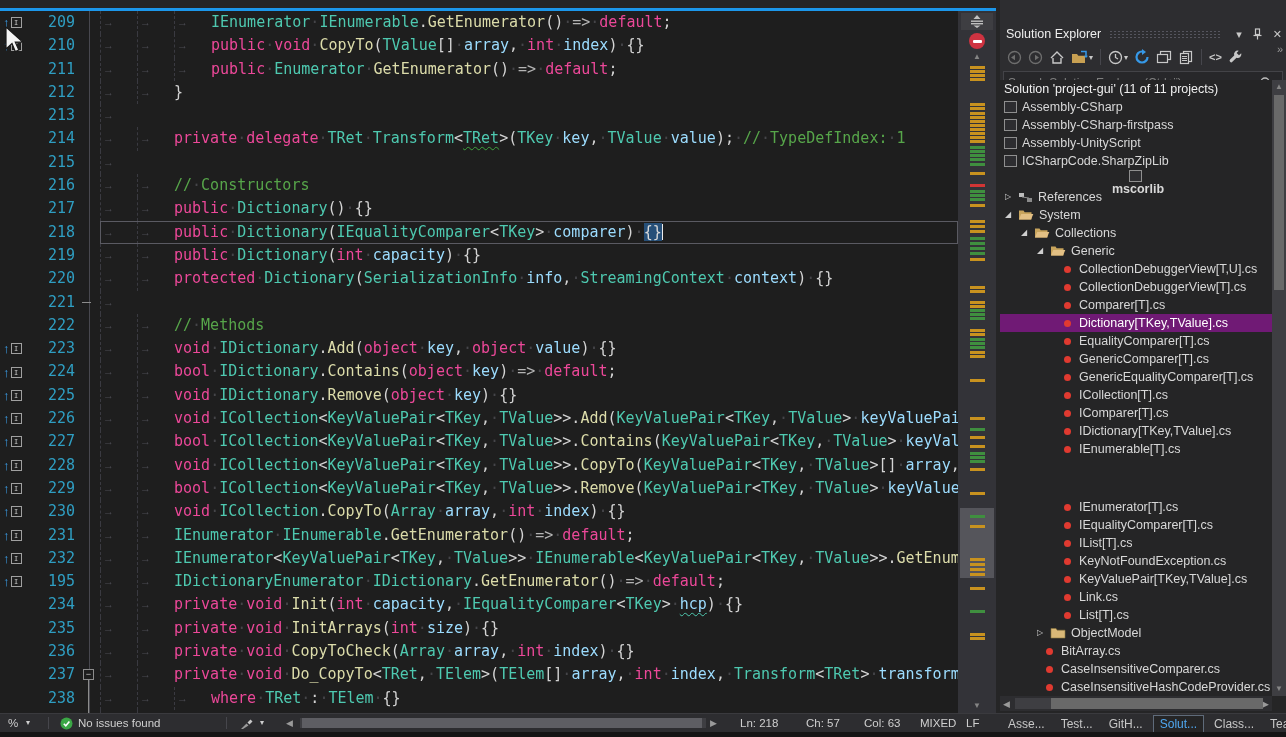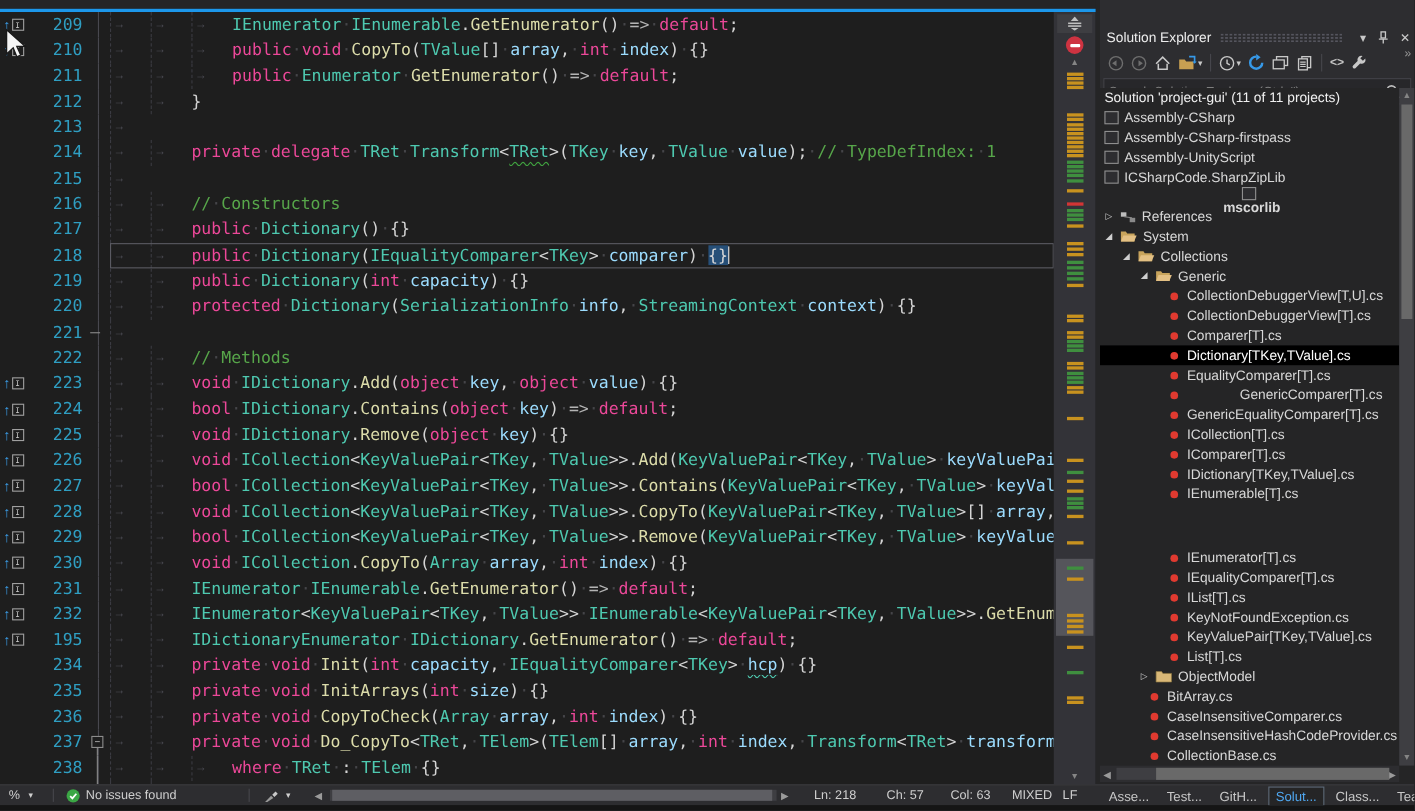--- a/index.html
+++ b/index.html
@@ -54,21 +54,21 @@
   .tb-ic{color:#C8C8C8;font-size:11px;margin-left:8px;cursor:default;}
   #se-toolbar{height:26px;display:flex;align-items:center;padding-left:4px;}
   .tbtn{display:inline-flex;align-items:center;justify-content:center;height:20px;padding:0 2px;margin:0 1px;}
   .tsep{width:1px;height:16px;background:#46464C;margin:0 4px;}
   .tcaret{color:#C8C8C8;font-size:8px;margin-left:1px;}
   #tb-overflow{margin-left:auto;margin-right:3px;align-self:flex-start;color:#989898;font-size:11px;line-height:10px;}
   #se-search{height:22px;margin:1px 3px 3px 3px;background:#27272A;border:1px solid #434348;display:flex;align-items:center;padding:0 4px;}
   #se-search-text{flex:1;color:#7F7F7F;font-size:12px;white-space:nowrap;overflow:hidden;}
   #se-tree{position:absolute;left:0;top:80px;width:272px;height:616px;overflow:hidden;background:#252526;}
   .trow{height:18px;display:flex;align-items:center;position:relative;color:#D8D8D8;font-size:12.5px;white-space:nowrap;}
-  .trow.sel{background:#000000;color:#FFFFFF;}
+  .trow.sel{background:#701a75;color:#FFFFFF;}
   .tarrow{position:absolute;font-size:8px;color:#CFCFCF;top:4px;}
   .ticon{display:inline-flex;align-items:center;margin-right:5px;flex:none;}
   .projbox{width:13px;height:12px;border:1px solid #8F8F8F;box-sizing:border-box;display:inline-flex;align-items:center;justify-content:center;font-size:6.5px;font-weight:bold;color:#3CB53C;background:#2D2D30;}
   .reddot{width:7px;height:7px;border-radius:50%;background:#E03A30;margin-right:3px;flex:none;}
   .cshash{color:#3ECC3E;font-weight:bold;font-size:9.5px;font-family:"Liberation Sans",sans-serif;}
   .sol-label{color:#F0F0F0;}
 
   
   #se-vscroll{position:absolute;left:272px;top:80px;width:14px;height:616px;background:#3E3E42;}
   #se-vthumb{position:absolute;left:2px;top:15px;width:10px;height:195px;background:#696969;}
@@ -770,21 +770,21 @@
           </span>
           <span>Dictionary[TKey,TValue].cs</span>
         </div>
         <div class="trow" style="padding-left: 64px;">
           <span class="ticon">
             <span class="reddot"></span>
             <span class="cshash"></span>
           </span>
           <span>EqualityComparer[T].cs</span>
         </div>
-        <div class="trow" style="padding-left: 64px; gap: 48px;">
+        <div class="trow" style="padding-left: 64px;">
           <span class="ticon">
             <span class="reddot"></span>
             <span class="cshash"></span>
           </span>
           <span>GenericComparer[T].cs</span>
         </div>
         <div class="trow" style="padding-left: 64px;">
           <span class="ticon">
             <span class="reddot"></span>
             <span class="cshash"></span>
@@ -846,20 +846,27 @@
             <span class="cshash"></span>
           </span>
           <span>KeyNotFoundException.cs</span>
         </div>
         <div class="trow" style="padding-left: 64px;">
           <span class="ticon">
             <span class="reddot"></span>
             <span class="cshash"></span>
           </span>
           <span>KeyValuePair[TKey,TValue].cs</span>
+        </div>
+        <div class="trow" style="padding-left: 64px;">
+          <span class="ticon">
+            <span class="reddot"></span>
+            <span class="cshash"></span>
+          </span>
+          <span>Link.cs</span>
         </div>
         <div class="trow" style="padding-left: 64px;">
           <span class="ticon">
             <span class="reddot"></span>
             <span class="cshash"></span>
           </span>
           <span>List[T].cs</span>
         </div>
         <div class="trow" style="padding-left: 50px;">
           <span class="tarrow" style="left: 37px;">▷</span>

